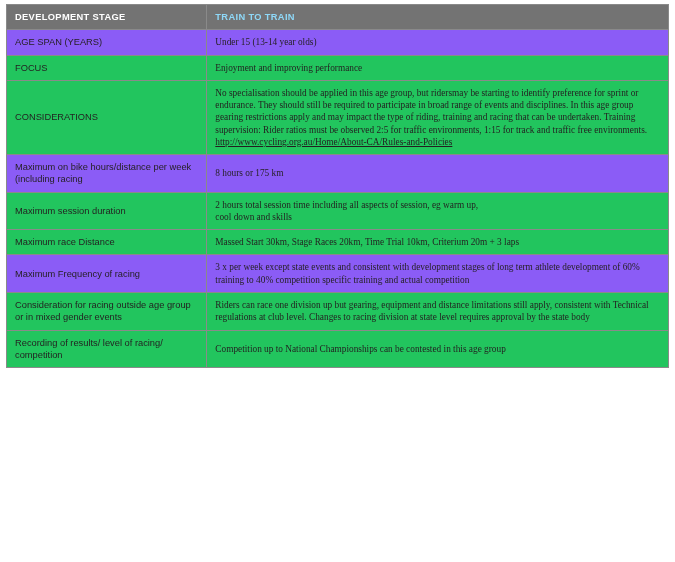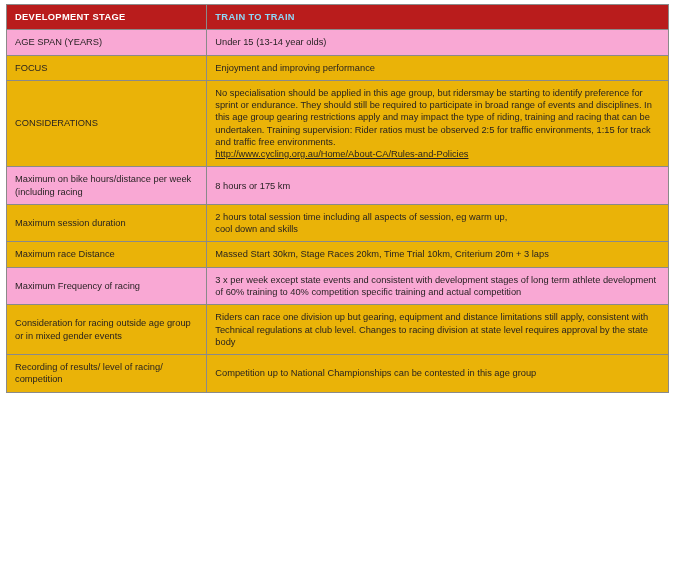--- a/index.html
+++ b/index.html
@@ -32,45 +32,46 @@
     vertical-align: middle;
     padding: 6px 7px 6px 8px;
     font-size: 9.3px;
     line-height: 1.32;
     text-align: left;
   }
   col.c1 { width: 200px; }
   col.c2 { width: 461px; }
 
   thead th {
-    background: #b91c1c;
+    background: #737373;
     color: #ffffff;
     font-size: 12.4px;
     font-weight: bold;
     letter-spacing: 0.35px;
     padding: 8px 8px 8px 8px;
     border: 1px solid #231f20;
     text-transform: uppercase;
   }
   thead th.hdr2 {
     color: #8ed8f8;
     margin-top: 23px;
   }
 
   tr.blue td {
-    background: #f9a8d4;
+    background: #8b5cf6;
   }
   tr.white td {
-    background: #eab308;
+    background: #22c55e;
   }
   td.label {
     font-size: 9.3px;
   }
   td.body {
     font-size: 9.3px;
+    font-family: Liberation Serif, serif;
   }
   .lnk {
     color: #231f20;
     text-decoration: underline;
     text-align: center;
   }
 </style>
 </head>
 <body>
 

